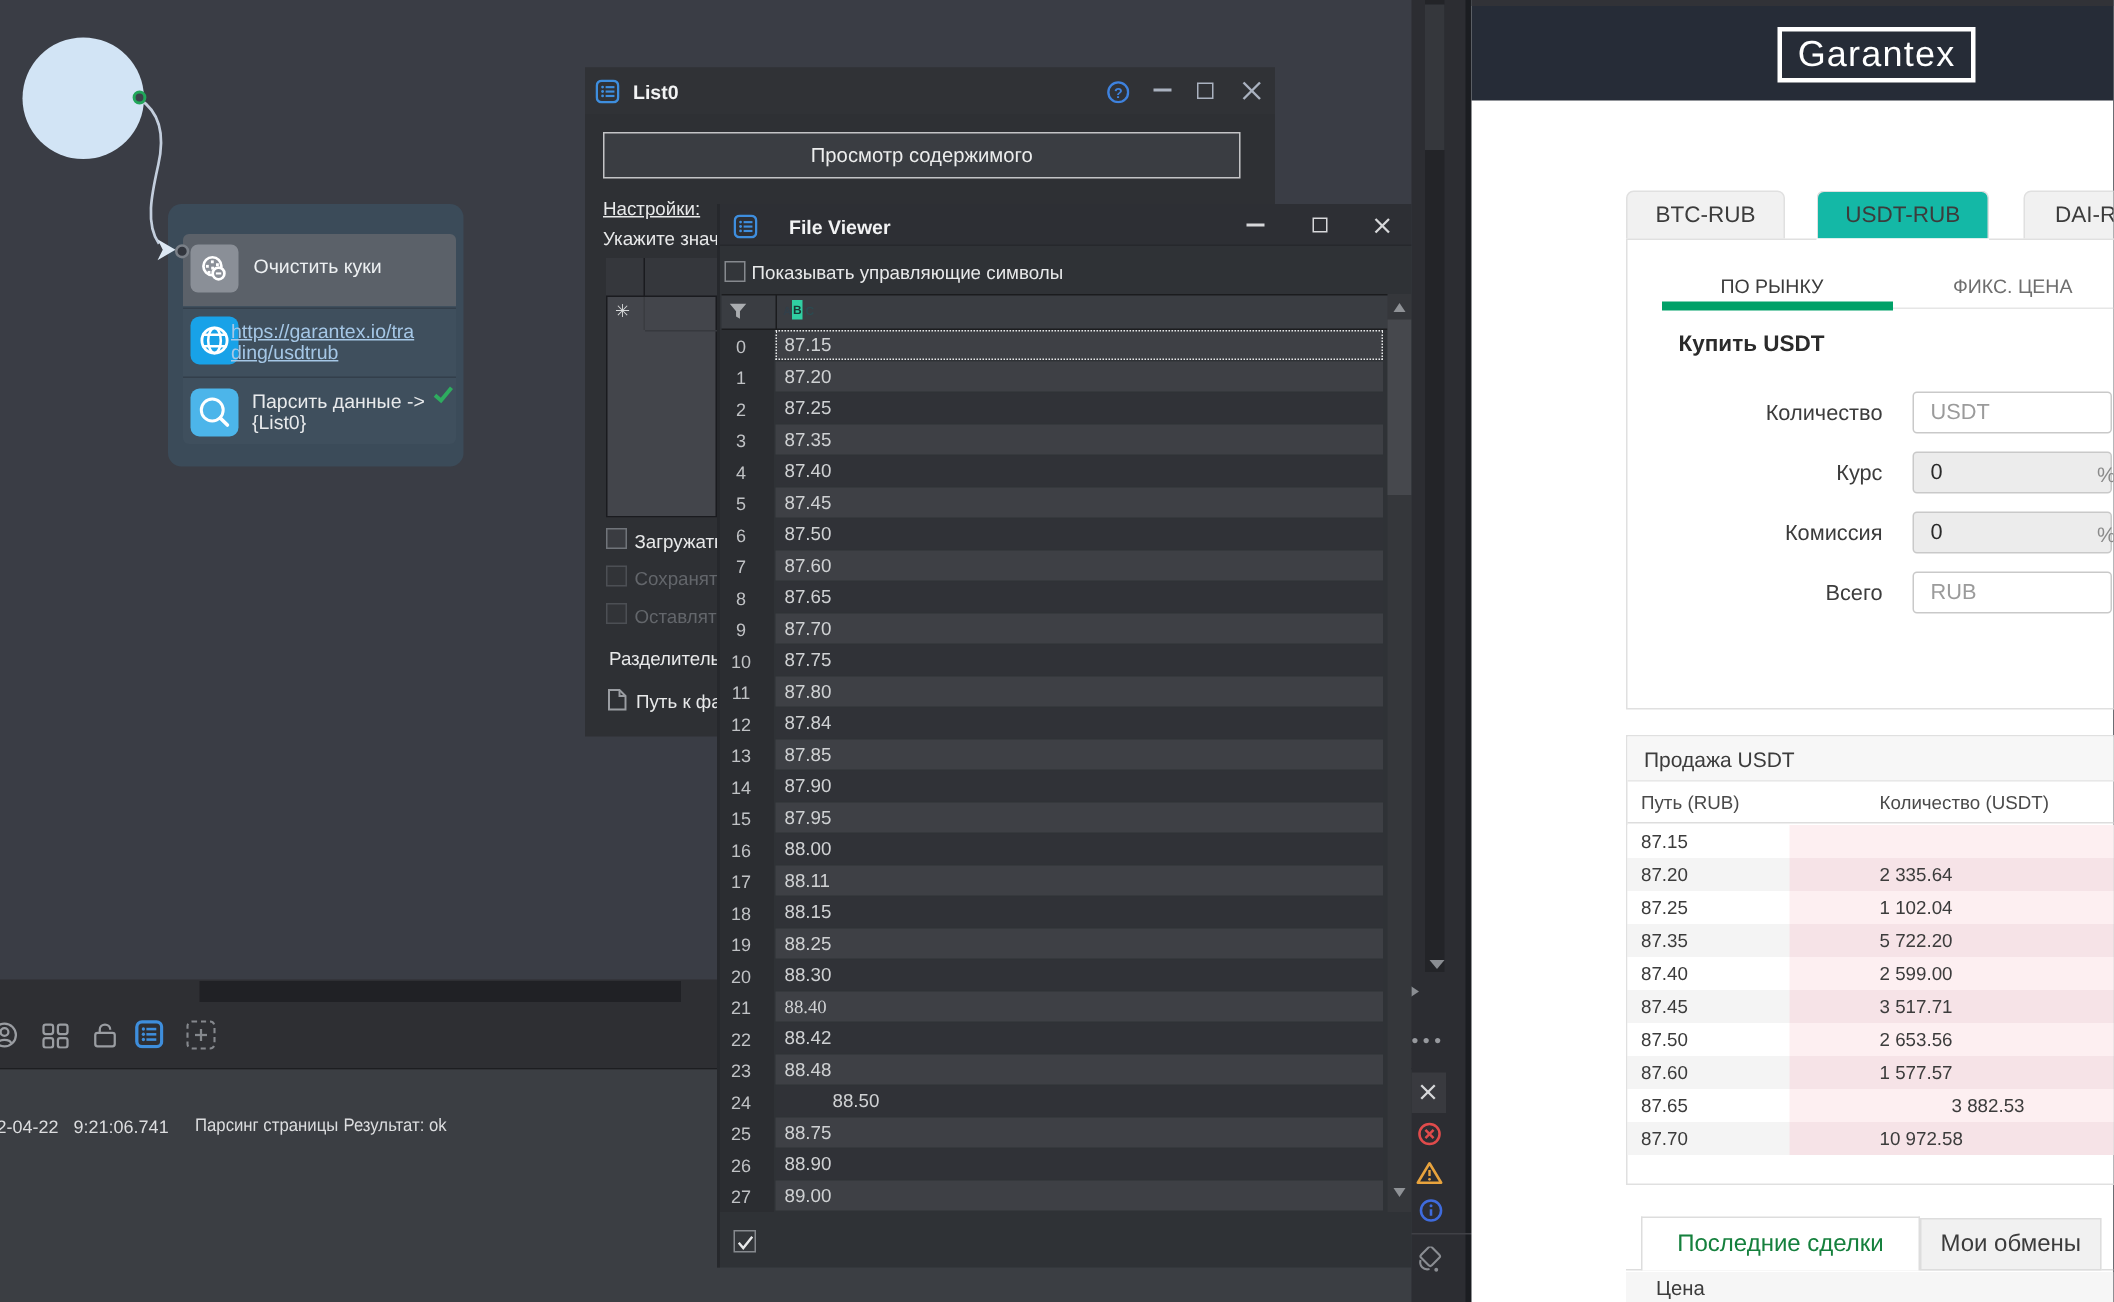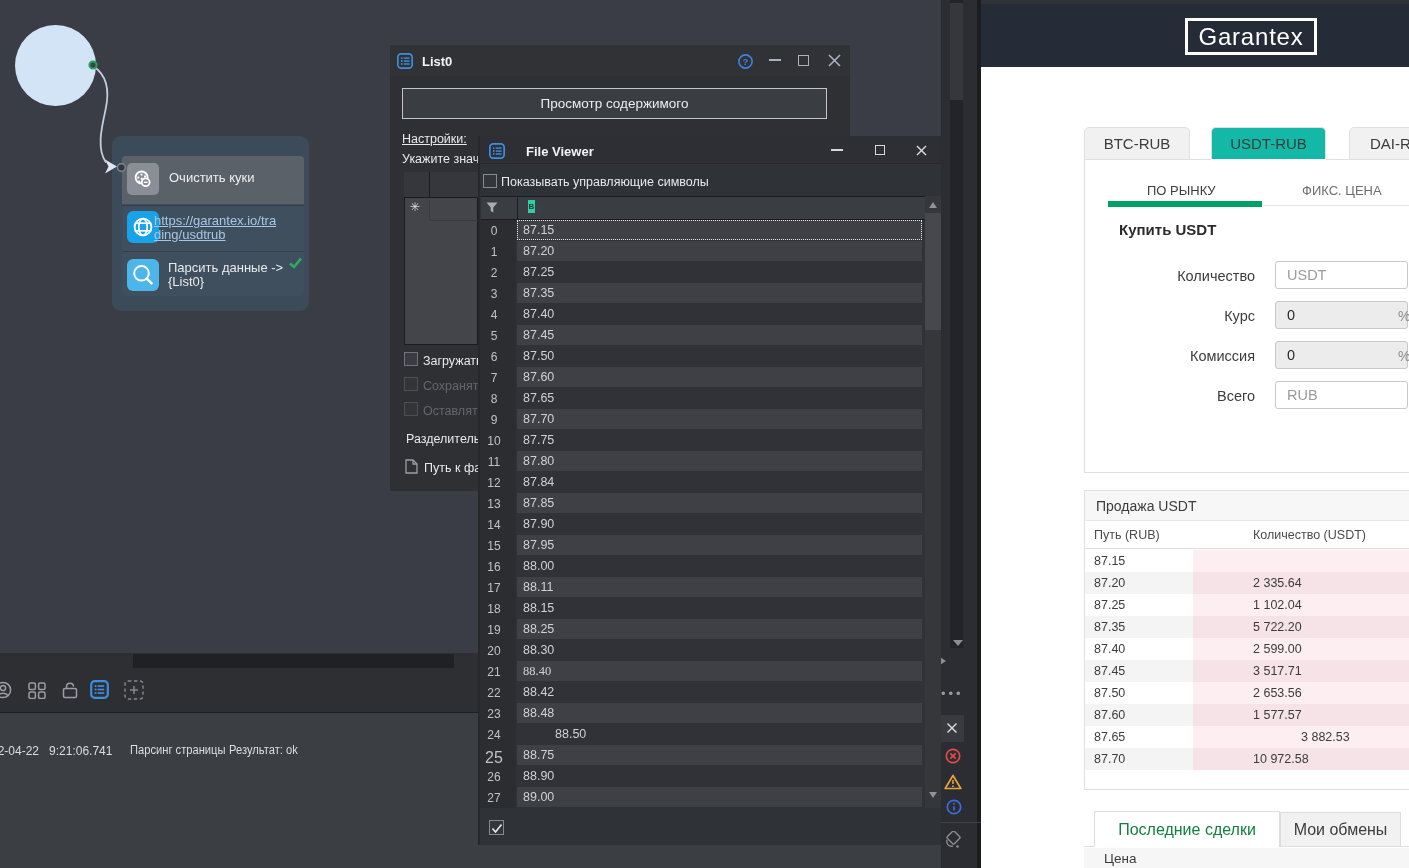--- a/index.html
+++ b/index.html
@@ -366,21 +366,21 @@
       <div class="abs" style="left:37px;top:462px;width:405px;height:20px;background:#303237;"></div>
       <div class="abs" style="left:0;top:466px;width:28px;text-align:center;font-size:12px;color:#c0c2c5;">22</div>
       <div class="abs" style="left:43px;top:465px;font-size:12.5px;color:#cfd1d3;">88.42</div>
       <div class="abs" style="left:37px;top:483px;width:405px;height:20px;background:#3e4045;"></div>
       <div class="abs" style="left:0;top:487px;width:28px;text-align:center;font-size:12px;color:#c0c2c5;">23</div>
       <div class="abs" style="left:43px;top:486px;font-size:12.5px;color:#cfd1d3;">88.48</div>
       <div class="abs" style="left:37px;top:504px;width:405px;height:20px;background:#303237;"></div>
       <div class="abs" style="left:0;top:508px;width:28px;text-align:center;font-size:12px;color:#c0c2c5;">24</div>
       <div class="abs" style="left:43px;top:507px;font-size:12.5px;color:#cfd1d3;margin-left:32px;">88.50</div>
       <div class="abs" style="left:37px;top:525px;width:405px;height:20px;background:#3e4045;"></div>
-      <div class="abs" style="left:0;top:529px;width:28px;text-align:center;font-size:16px;color:#c0c2c5;">25</div>
+      <div class="abs" style="left:0;top:529px;width:28px;text-align:center;font-size:12px;color:#c0c2c5;">25</div>
       <div class="abs" style="left:43px;top:528px;font-size:12.5px;color:#cfd1d3;">88.75</div>
       <div class="abs" style="left:37px;top:546px;width:405px;height:20px;background:#303237;"></div>
       <div class="abs" style="left:0;top:550px;width:28px;text-align:center;font-size:12px;color:#c0c2c5;">26</div>
       <div class="abs" style="left:43px;top:549px;font-size:12.5px;color:#cfd1d3;">88.90</div>
       <div class="abs" style="left:37px;top:567px;width:405px;height:20px;background:#3e4045;"></div>
       <div class="abs" style="left:0;top:571px;width:28px;text-align:center;font-size:12px;color:#c0c2c5;">27</div>
       <div class="abs" style="left:43px;top:570px;font-size:12.5px;color:#cfd1d3;">89.00</div>
       <div class="abs" style="left:37px;top:0;width:405px;height:20px;border:1px dotted #e8e9ea;"></div>
     </div>
 

